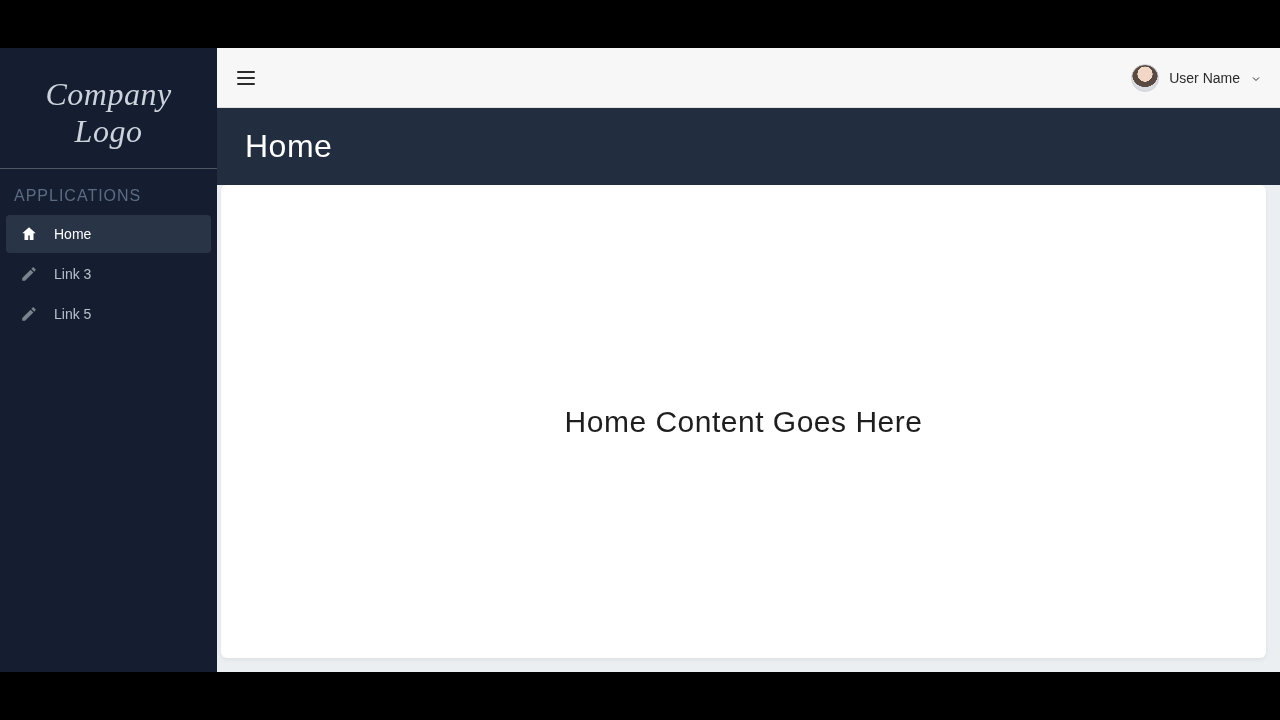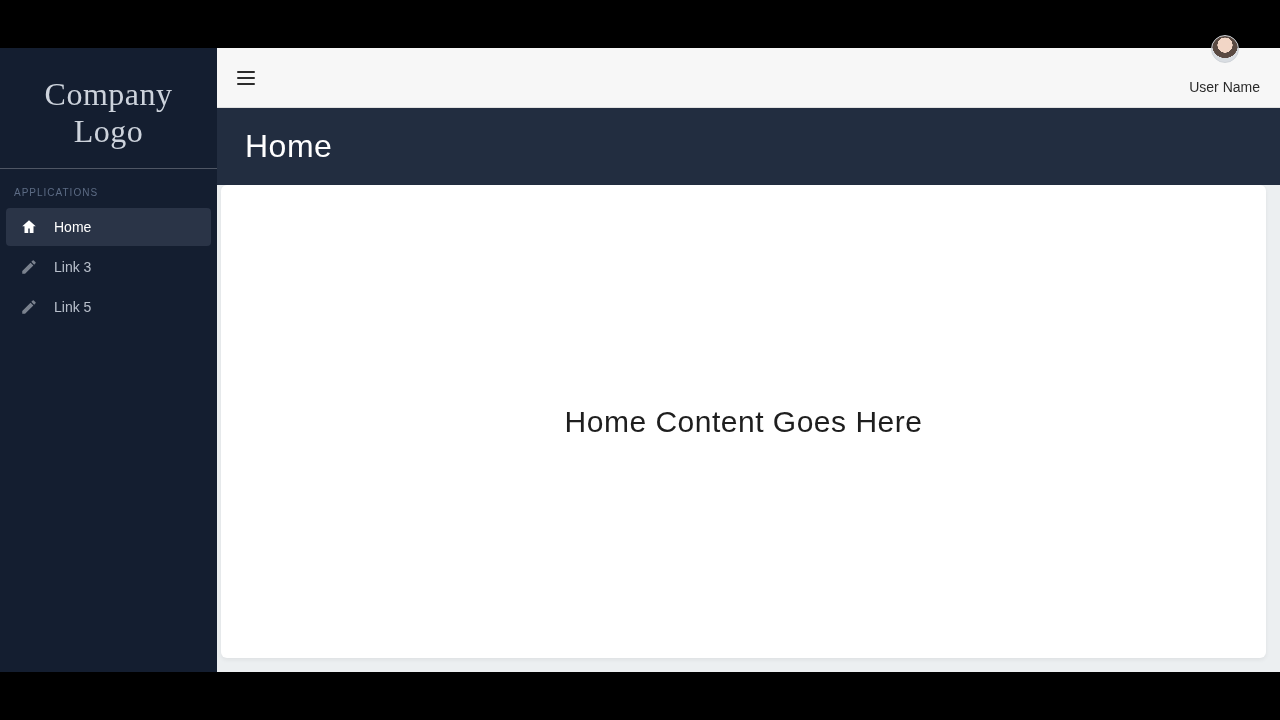--- a/index.html
+++ b/index.html
@@ -1,36 +1,36 @@
 <!DOCTYPE html>
 <html><head>
 <meta charset="utf-8">
 <style>
   * { box-sizing: border-box; margin: 0; padding: 0; }
   html, body { width: 1280px; height: 720px; overflow: hidden; font-family: "Segoe UI", "Helvetica Neue", Arial, sans-serif; background:#000; }
   .letterbox-top, .letterbox-bottom { background:#000; width:100%; height:48px; }
   .app { display:flex; width:100%; height:624px; background:#eceff1; }
   
   .sidebar { width:217px; background:#141e30; color:#d0d4da; display:flex; flex-direction:column; padding-top:28px; }
-  .logo { font-family: "Brush Script MT", "Segoe Script", cursive; font-size:32px; color:#cdd3dc; text-align:center; padding:0 12px 18px 12px; letter-spacing:0.5px; }
+  .logo { font-family: "Brush Script MT", "Segoe Script", cursive; font-size:32px; font-style:italic; color:#cdd3dc; text-align:center; padding:0 12px 18px 12px; letter-spacing:0.5px; }
   .logo-divider { height:1px; background:rgba(255,255,255,0.25); margin:0 0 18px 0; }
-  .section-label { font-size:10px; letter-spacing:1px; color:#5c6b84; padding:0 14px 10px 14px; text-transform:uppercase; }
+  .section-label { font-size:16px; letter-spacing:1px; color:#5c6b84; padding:0 14px 10px 14px; text-transform:uppercase; }
   .nav { display:flex; flex-direction:column; padding:0 6px; gap:2px; }
   .nav-item { display:flex; align-items:center; gap:16px; padding:10px 14px; font-size:14px; color:#cfd4dc; border-radius:4px; cursor:pointer; }
   .nav-item.active { background:#2a3447; color:#ffffff; }
   .nav-item .icon { width:18px; height:18px; display:flex; align-items:center; justify-content:center; opacity:0.9; }
   .nav-item.active .icon { opacity:1; }
   .nav-item:not(.active) .icon { opacity:0.55; }
   .nav-item:not(.active) span.label { color:#b9c0cc; }
   
   .main { flex:1; display:flex; flex-direction:column; background:#eceff1; min-width:0; }
   .topbar { height:60px; background:#f7f7f7; display:flex; align-items:center; justify-content:space-between; padding:0 20px 0 20px; border-bottom:1px solid #e1e1e1; }
   .hamburger { width:24px; height:24px; display:flex; flex-direction:column; justify-content:center; gap:4px; cursor:pointer; }
   .hamburger span { display:block; height:2px; background:#2b2b2b; width:18px; border-radius:1px; }
-  .user { display:flex; align-items:center; gap:16px; cursor:pointer;flex-direction:column; }
+  .user { display:flex; align-items:center; gap:10px; cursor:pointer; }
   .avatar { width:28px; height:28px; border-radius:50%; background:radial-gradient(circle at 50% 35%, #f2d6c6 0 35%, #5a4a42 36% 60%, #d9dde2 61% 100%); border:1px solid #cfd3d8; }
   .user-name { font-size:14px; color:#2b2b2b; }
   .chev { width:10px; height:10px; }
   .page-header { background:#222d40; color:#fff; padding:20px 28px; }
   .page-header h1 { font-size:32px; font-weight:400; letter-spacing:0.5px; }
   .content-wrap { flex:1; padding:0 14px 14px 4px; }
   .card { background:#fff; border-radius:6px; height:100%; box-shadow:0 2px 4px rgba(0,0,0,0.06); display:flex; align-items:center; justify-content:center; }
   .card-inner { font-size:30px; color:#1e1e1e; font-weight:400; letter-spacing:0.5px; }
   svg { display:block; }
 </style>

